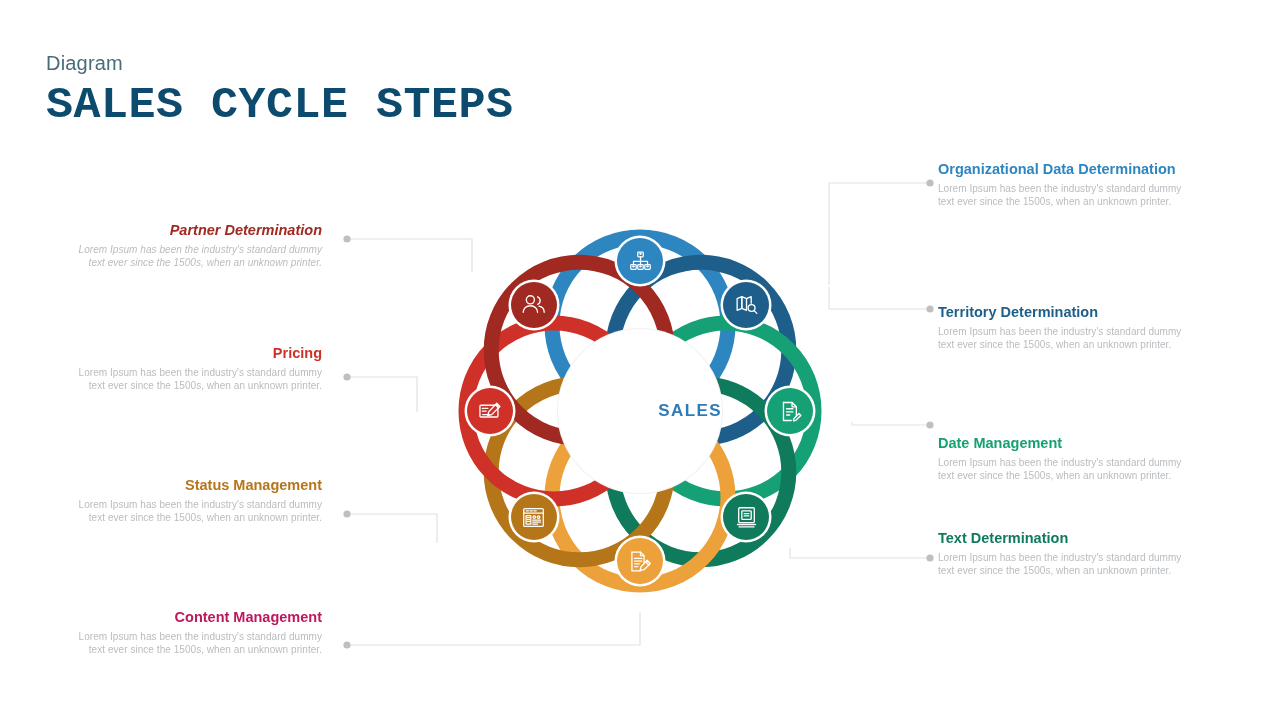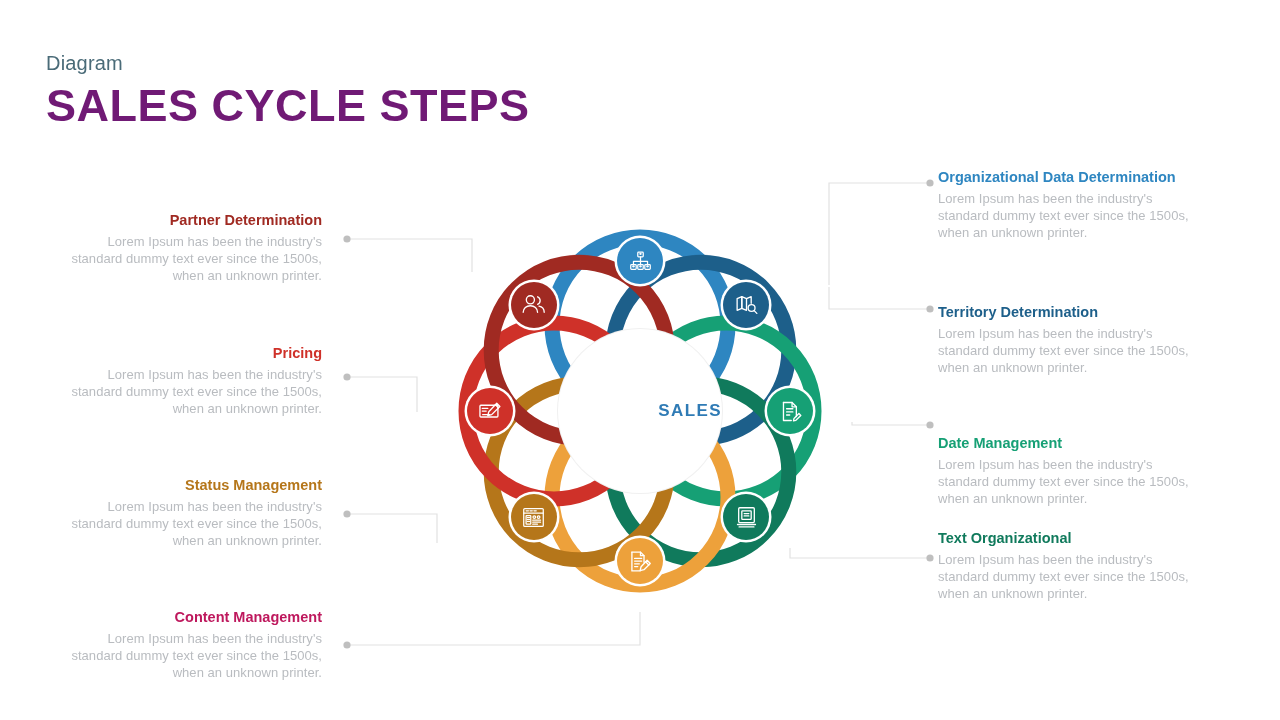--- a/index.html
+++ b/index.html
@@ -62,21 +62,21 @@
   .txt-block.right { text-align: left;  }
   .tb-title {
     font-size: 14.5px;
     font-weight: bold;
     line-height: 1.25;
     margin-bottom: 4px;
     white-space: nowrap;
   }
   .txt-block.left .tb-title { white-space: normal; }
   .tb-body {
-    font-size: 13px;
+    font-size: 10px;
     color: #b9bcc0;
     line-height: 1.32;
     letter-spacing: .05px;
   }
 
   
   #diagram {
     position: absolute;
     left: 420px;
     top: 180px;
@@ -119,21 +119,21 @@
   }
   .badge svg { display: block; }
 </style>
 </head>
 <body>
 
 <div id="slide">
 
   <div id="header">
     <div id="eyebrow" style="color: rgb(74, 107, 120);">Diagram</div>
-    <div id="slide-title" style="color: #701a75;">SALES CYCLE STEPS</div>
+    <div id="slide-title" style="color: #0c4a6e; font-family: Liberation Mono, monospace;">SALES CYCLE STEPS</div>
   </div>
 
   <svg id="leaders" viewBox="0 0 1280 720" width="1280" height="720" aria-hidden="true">
       <polyline points="930,183 829,183 829,285" fill="none" stroke="#e2e2e2" stroke-width="1.2"></polyline>
       <circle cx="930" cy="183" r="3.6" fill="#bfbfbf"></circle>
       <polyline points="930,309 829,309 829,287" fill="none" stroke="#e2e2e2" stroke-width="1.2"></polyline>
       <circle cx="930" cy="309" r="3.6" fill="#bfbfbf"></circle>
       <polyline points="930,425 852,425 852,422" fill="none" stroke="#e2e2e2" stroke-width="1.2"></polyline>
       <circle cx="930" cy="425" r="3.6" fill="#bfbfbf"></circle>
       <polyline points="930,558 790,558 790,548" fill="none" stroke="#e2e2e2" stroke-width="1.2"></polyline>
@@ -142,49 +142,49 @@
       <circle cx="347" cy="645" r="3.6" fill="#bfbfbf"></circle>
       <polyline points="347,514 437,514 437,543" fill="none" stroke="#e2e2e2" stroke-width="1.2"></polyline>
       <circle cx="347" cy="514" r="3.6" fill="#bfbfbf"></circle>
       <polyline points="347,377 417,377 417,412" fill="none" stroke="#e2e2e2" stroke-width="1.2"></polyline>
       <circle cx="347" cy="377" r="3.6" fill="#bfbfbf"></circle>
       <polyline points="347,239 472,239 472,272" fill="none" stroke="#e2e2e2" stroke-width="1.2"></polyline>
       <circle cx="347" cy="239" r="3.6" fill="#bfbfbf"></circle>
     </svg>
 
   <div id="text-blocks">
-      <div class="txt-block right" style="left: 938px; top: 168px;">
+      <div class="txt-block right" style="left: 938px; top: 160px;">
         <div class="tb-title" style="color: rgb(46, 134, 193);">Organizational Data Determination</div>
         <div class="tb-body" style="color: rgb(185, 188, 192);">Lorem Ipsum has been the industry's standard dummy text ever since the 1500s, when an unknown printer.</div>
       </div>
       <div class="txt-block right" style="left: 938px; top: 279px;">
         <div class="tb-title" style="color: rgb(29, 95, 138); margin-top: 24px;">Territory Determination</div>
         <div class="tb-body" style="color: rgb(185, 188, 192);">Lorem Ipsum has been the industry's standard dummy text ever since the 1500s, when an unknown printer.</div>
       </div>
       <div class="txt-block right" style="left: 938px; top: 398px; margin-top: 36px;">
         <div class="tb-title" style="color: rgb(22, 160, 117);">Date Management</div>
         <div class="tb-body" style="color: rgb(185, 188, 192);">Lorem Ipsum has been the industry's standard dummy text ever since the 1500s, when an unknown printer.</div>
       </div>
       <div class="txt-block right" style="left: 938px; top: 529px;">
-        <div class="tb-title" style="color: rgb(16, 122, 92);">Text Organizational</div>
+        <div class="tb-title" style="color: rgb(16, 122, 92);">Text Determination</div>
         <div class="tb-body" style="color: rgb(185, 188, 192);">Lorem Ipsum has been the industry's standard dummy text ever since the 1500s, when an unknown printer.</div>
       </div>
       <div class="txt-block left" style="left: 66px; top: 608px;">
         <div class="tb-title" style="color: #be185d;">Content Management</div>
         <div class="tb-body" style="color: rgb(185, 188, 192);">Lorem Ipsum has been the industry's standard dummy text ever since the 1500s, when an unknown printer.</div>
       </div>
       <div class="txt-block left" style="left: 66px; top: 476px;">
         <div class="tb-title" style="color: rgb(181, 118, 26);">Status Management</div>
         <div class="tb-body" style="color: rgb(185, 188, 192);">Lorem Ipsum has been the industry's standard dummy text ever since the 1500s, when an unknown printer.</div>
       </div>
       <div class="txt-block left" style="left: 66px; top: 344px;">
         <div class="tb-title" style="color: rgb(207, 49, 41);">Pricing</div>
         <div class="tb-body" style="color: rgb(185, 188, 192);">Lorem Ipsum has been the industry's standard dummy text ever since the 1500s, when an unknown printer.</div>
       </div>
-      <div class="txt-block left" style="left: 66px; top: 211px;">
+      <div class="txt-block left" style="left: 66px; top: 221px; font-style: italic;">
         <div class="tb-title" style="color: rgb(160, 42, 34);">Partner Determination</div>
         <div class="tb-body" style="color: rgb(185, 188, 192);">Lorem Ipsum has been the industry's standard dummy text ever since the 1500s, when an unknown printer.</div>
       </div>
     </div>
 
   <div id="diagram">
     <svg id="petals" viewBox="0 0 440 450" width="440" height="450" aria-hidden="true">
         <circle cx="220.00" cy="145.00" r="88" fill="none" stroke="#2e86c1" stroke-width="15"></circle>
         <circle cx="280.81" cy="170.19" r="88" fill="none" stroke="#1d5f8a" stroke-width="15"></circle>
         <circle cx="306.00" cy="231.00" r="88" fill="none" stroke="#16a075" stroke-width="15"></circle>

